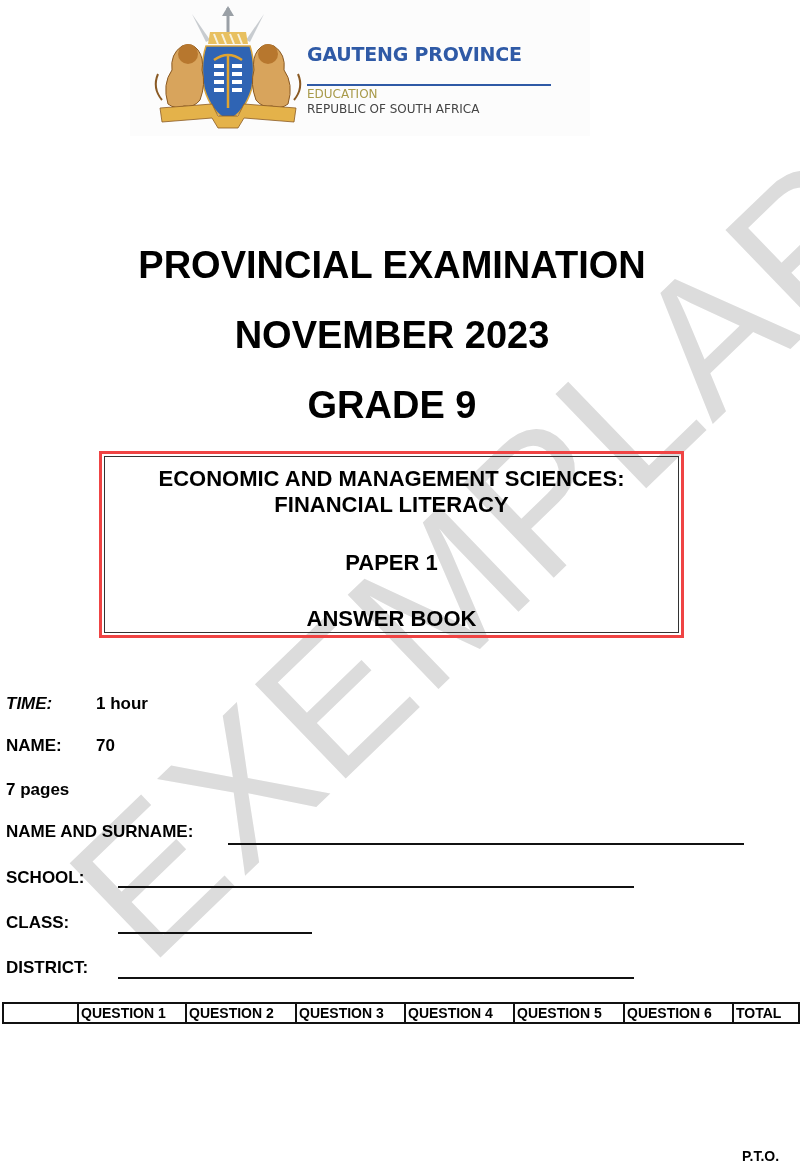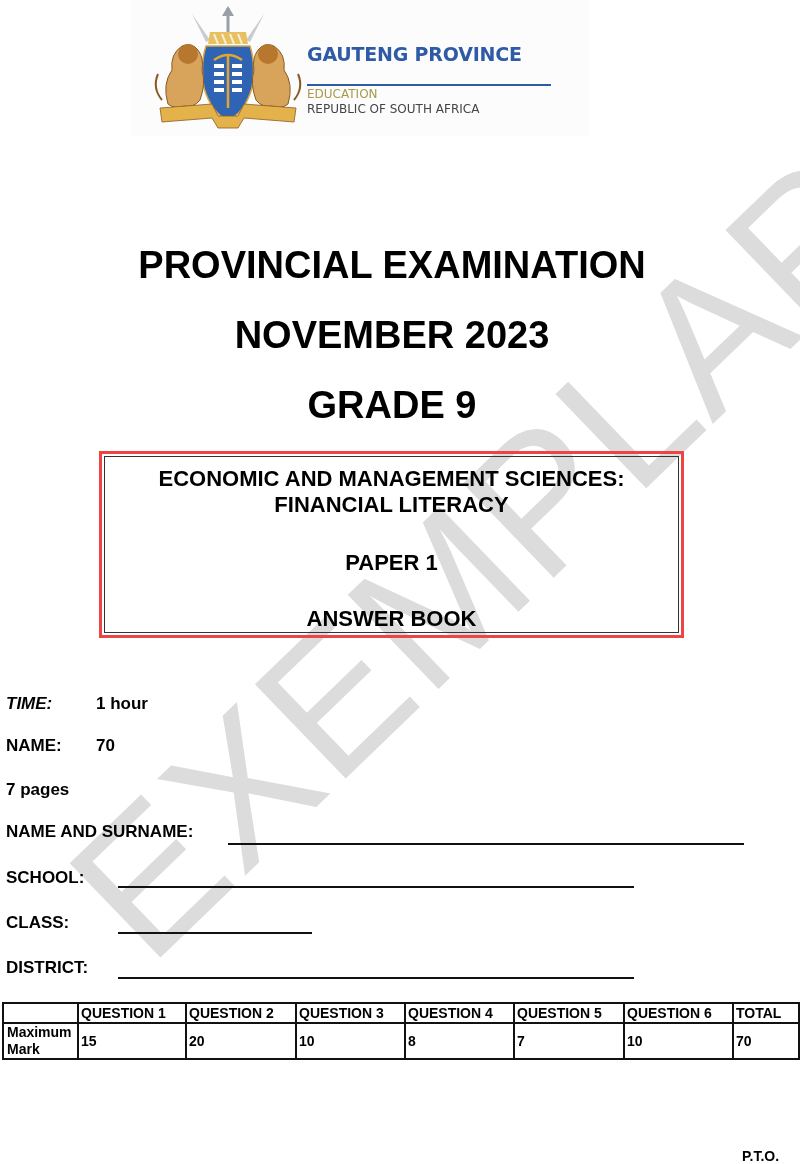--- a/index.html
+++ b/index.html
@@ -152,29 +152,16 @@
       <tr class="head">
     <td></td>
     <td>QUESTION 1</td>
     <td>QUESTION 2</td>
     <td>QUESTION 3</td>
     <td>QUESTION 4</td>
     <td>QUESTION 5</td>
     <td>QUESTION 6</td>
     <td>TOTAL</td>
   </tr>
-  <tr class="r2">
-    <td class="rowlabel">
-      <span>Maximum</span><br>
-      <span>Mark</span>
-    </td>
-    <td>15</td>
-    <td>20</td>
-    <td>10</td>
-    <td>8</td>
-    <td>7</td>
-    <td>10</td>
-    <td>70</td>
-  </tr>
 </tbody>
   </table>
 
 <div class="layer pto">P.T.O.</div>
 
 </body></html>

